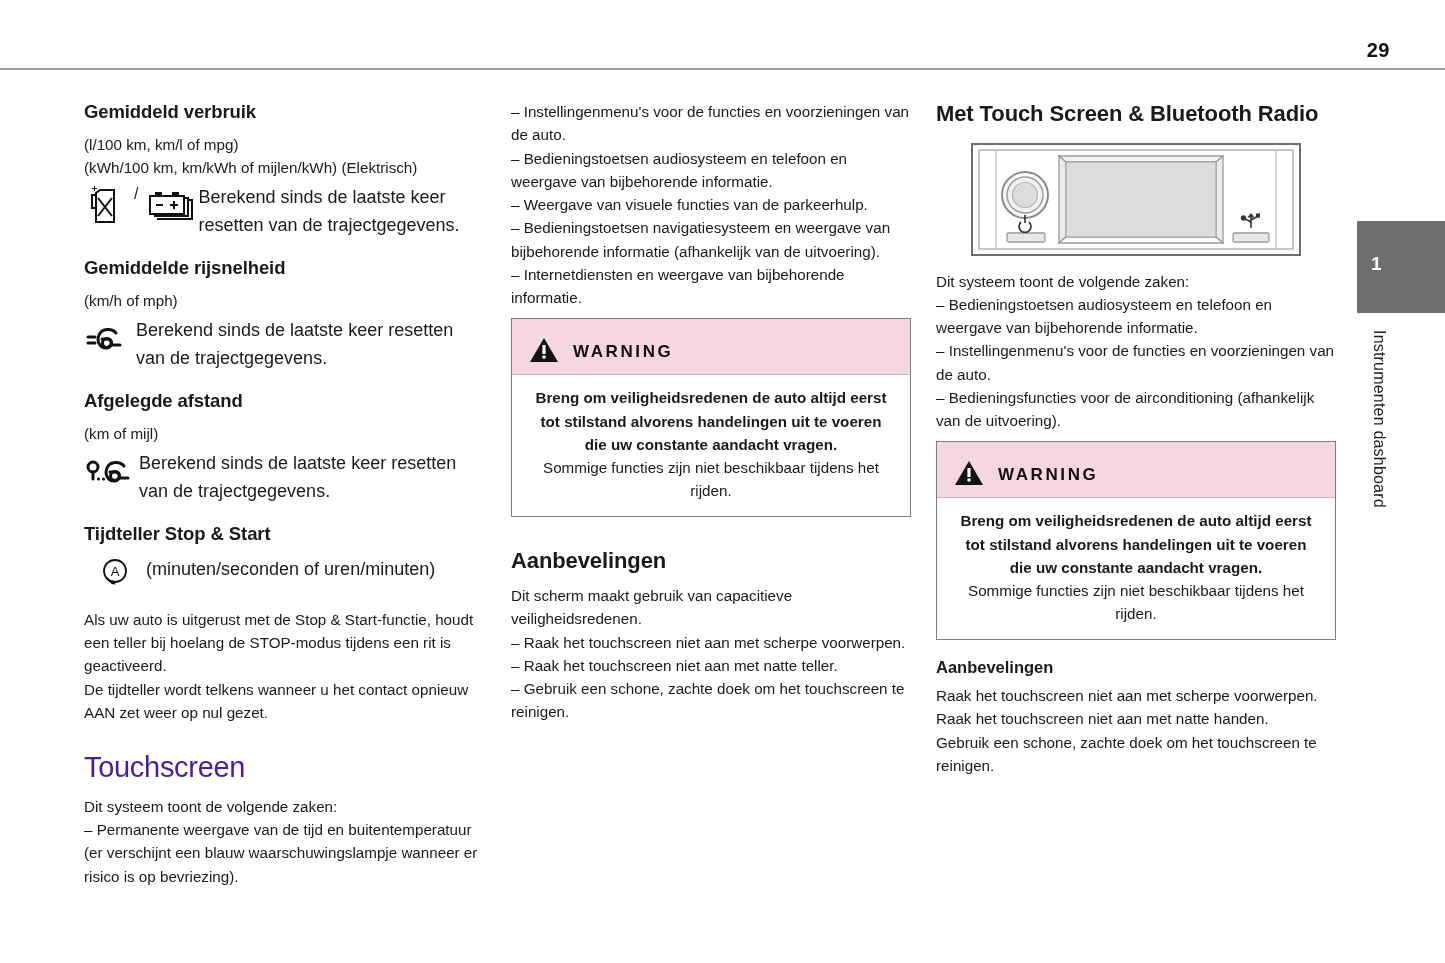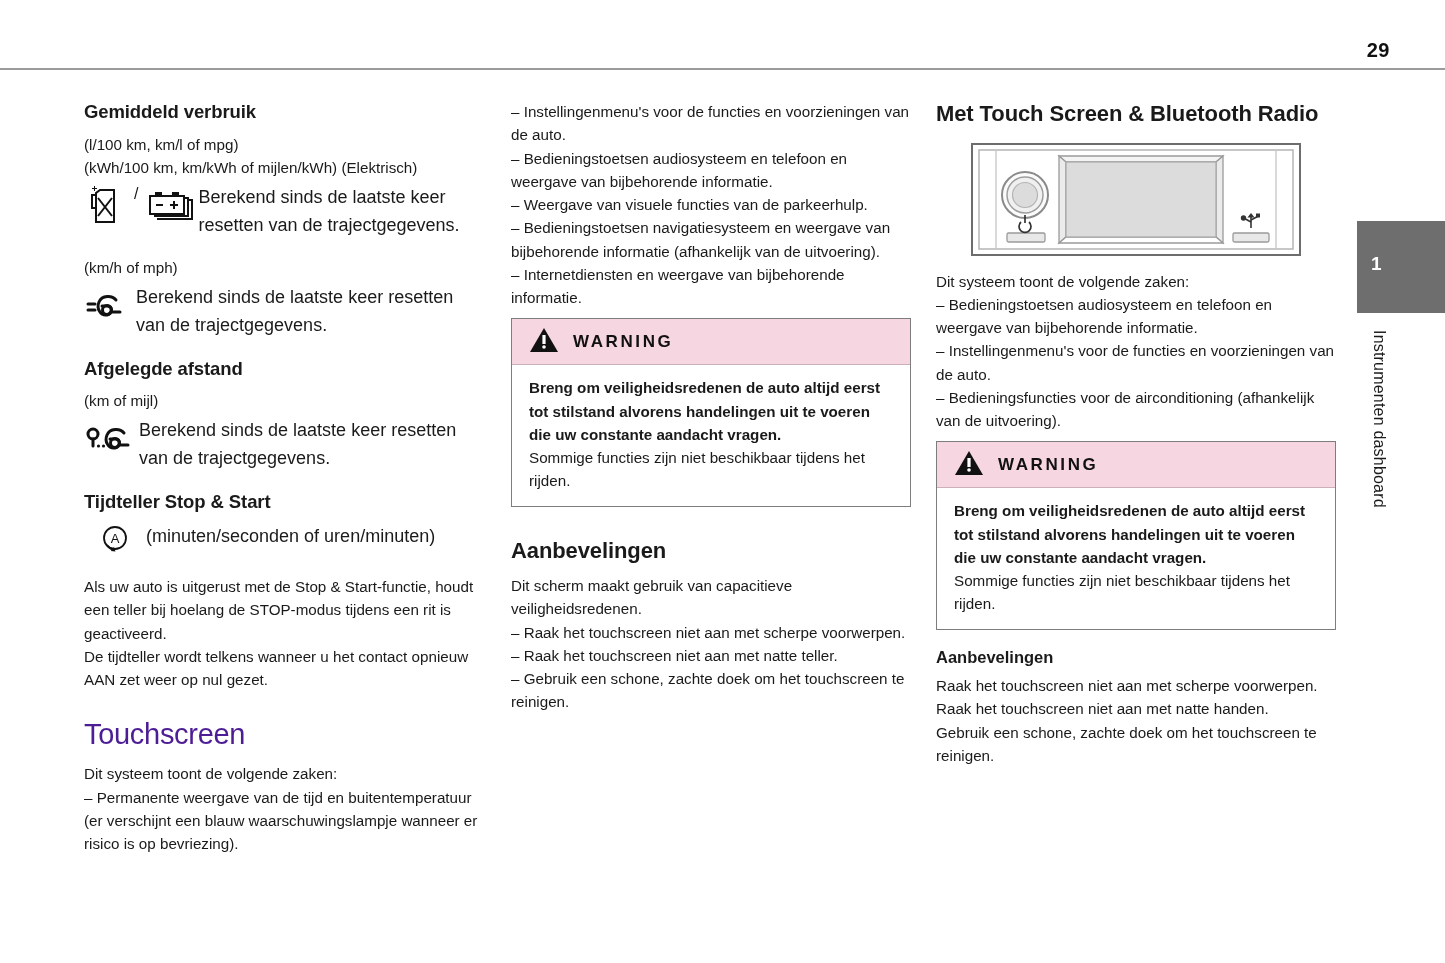--- a/index.html
+++ b/index.html
@@ -113,38 +113,39 @@
   
   .warning-box {
     border: 1px solid #7d7d7d;
     background: #ffffff;
     box-sizing: border-box;
   }
   .warning-head {
     background: #f6d6e0;
     display: flex;
     align-items: center;
-    padding: 8px 14px 7px 17px;
+    padding: 18px 14px 7px 17px;
     border-bottom: 1px solid #cbb0bb;
   }
   .warning-head .tri { flex: 0 0 auto; }
   .warning-label {
     font-size: 17px;
     font-weight: bold;
     letter-spacing: 2.6px;
     margin-left: 14px;
     color: #111;
   }
   .warning-body {
     padding: 11px 17px 13px 17px;
   }
   .warning-body p {
     margin: 0;
     font-size: 15.2px;
     line-height: 1.53;
+    text-align: center;
   }
   .warning-body p.strong { font-weight: bold; }
 
   
   .radio-fig {
     margin: 14px 0 14px 0;
     display: flex;
     justify-content: center;
   }
 
@@ -218,20 +219,21 @@
           <line x1="22" y1="17" x2="30" y2="17" stroke="#111" stroke-width="2"></line>
           <path d="M36 10 L40 10 L40 28 L6 28" fill="none" stroke="#111" stroke-width="2"></path>
           <path d="M40 12 L44 12 L44 31 L9 31" fill="none" stroke="#111" stroke-width="2"></path>
         </svg>
       </div>
       <div class="icon-text">Berekend sinds de laatste keer resetten van de trajectgegevens.</div>
     </div>
 
     <div class="gap-m"></div>
 
+    <h2 class="section-title">Gemiddelde rijsnelheid</h2>
     <p class="body">(km/h of mph)</p>
 
     <div class="icon-row">
       <div class="icon-cell" style="width:52px;height:46px;">
         <svg width="48" height="36" viewBox="0 0 48 36">
           <path d="M30 12 C26 7, 16 7, 13 14 C10 21, 15 28, 21 27 C26 26, 27 19, 22 18 L16 18" fill="none" stroke="#111" stroke-width="3" stroke-linecap="round"></path>
           <circle cx="21" cy="22" r="4.5" fill="none" stroke="#111" stroke-width="3"></circle>
           <line x1="26" y1="24" x2="34" y2="24" stroke="#111" stroke-width="3" stroke-linecap="round"></line>
           <line x1="2" y1="16" x2="9" y2="16" stroke="#111" stroke-width="3" stroke-linecap="round"></line>
           <line x1="2" y1="22" x2="9" y2="22" stroke="#111" stroke-width="3" stroke-linecap="round"></line>

